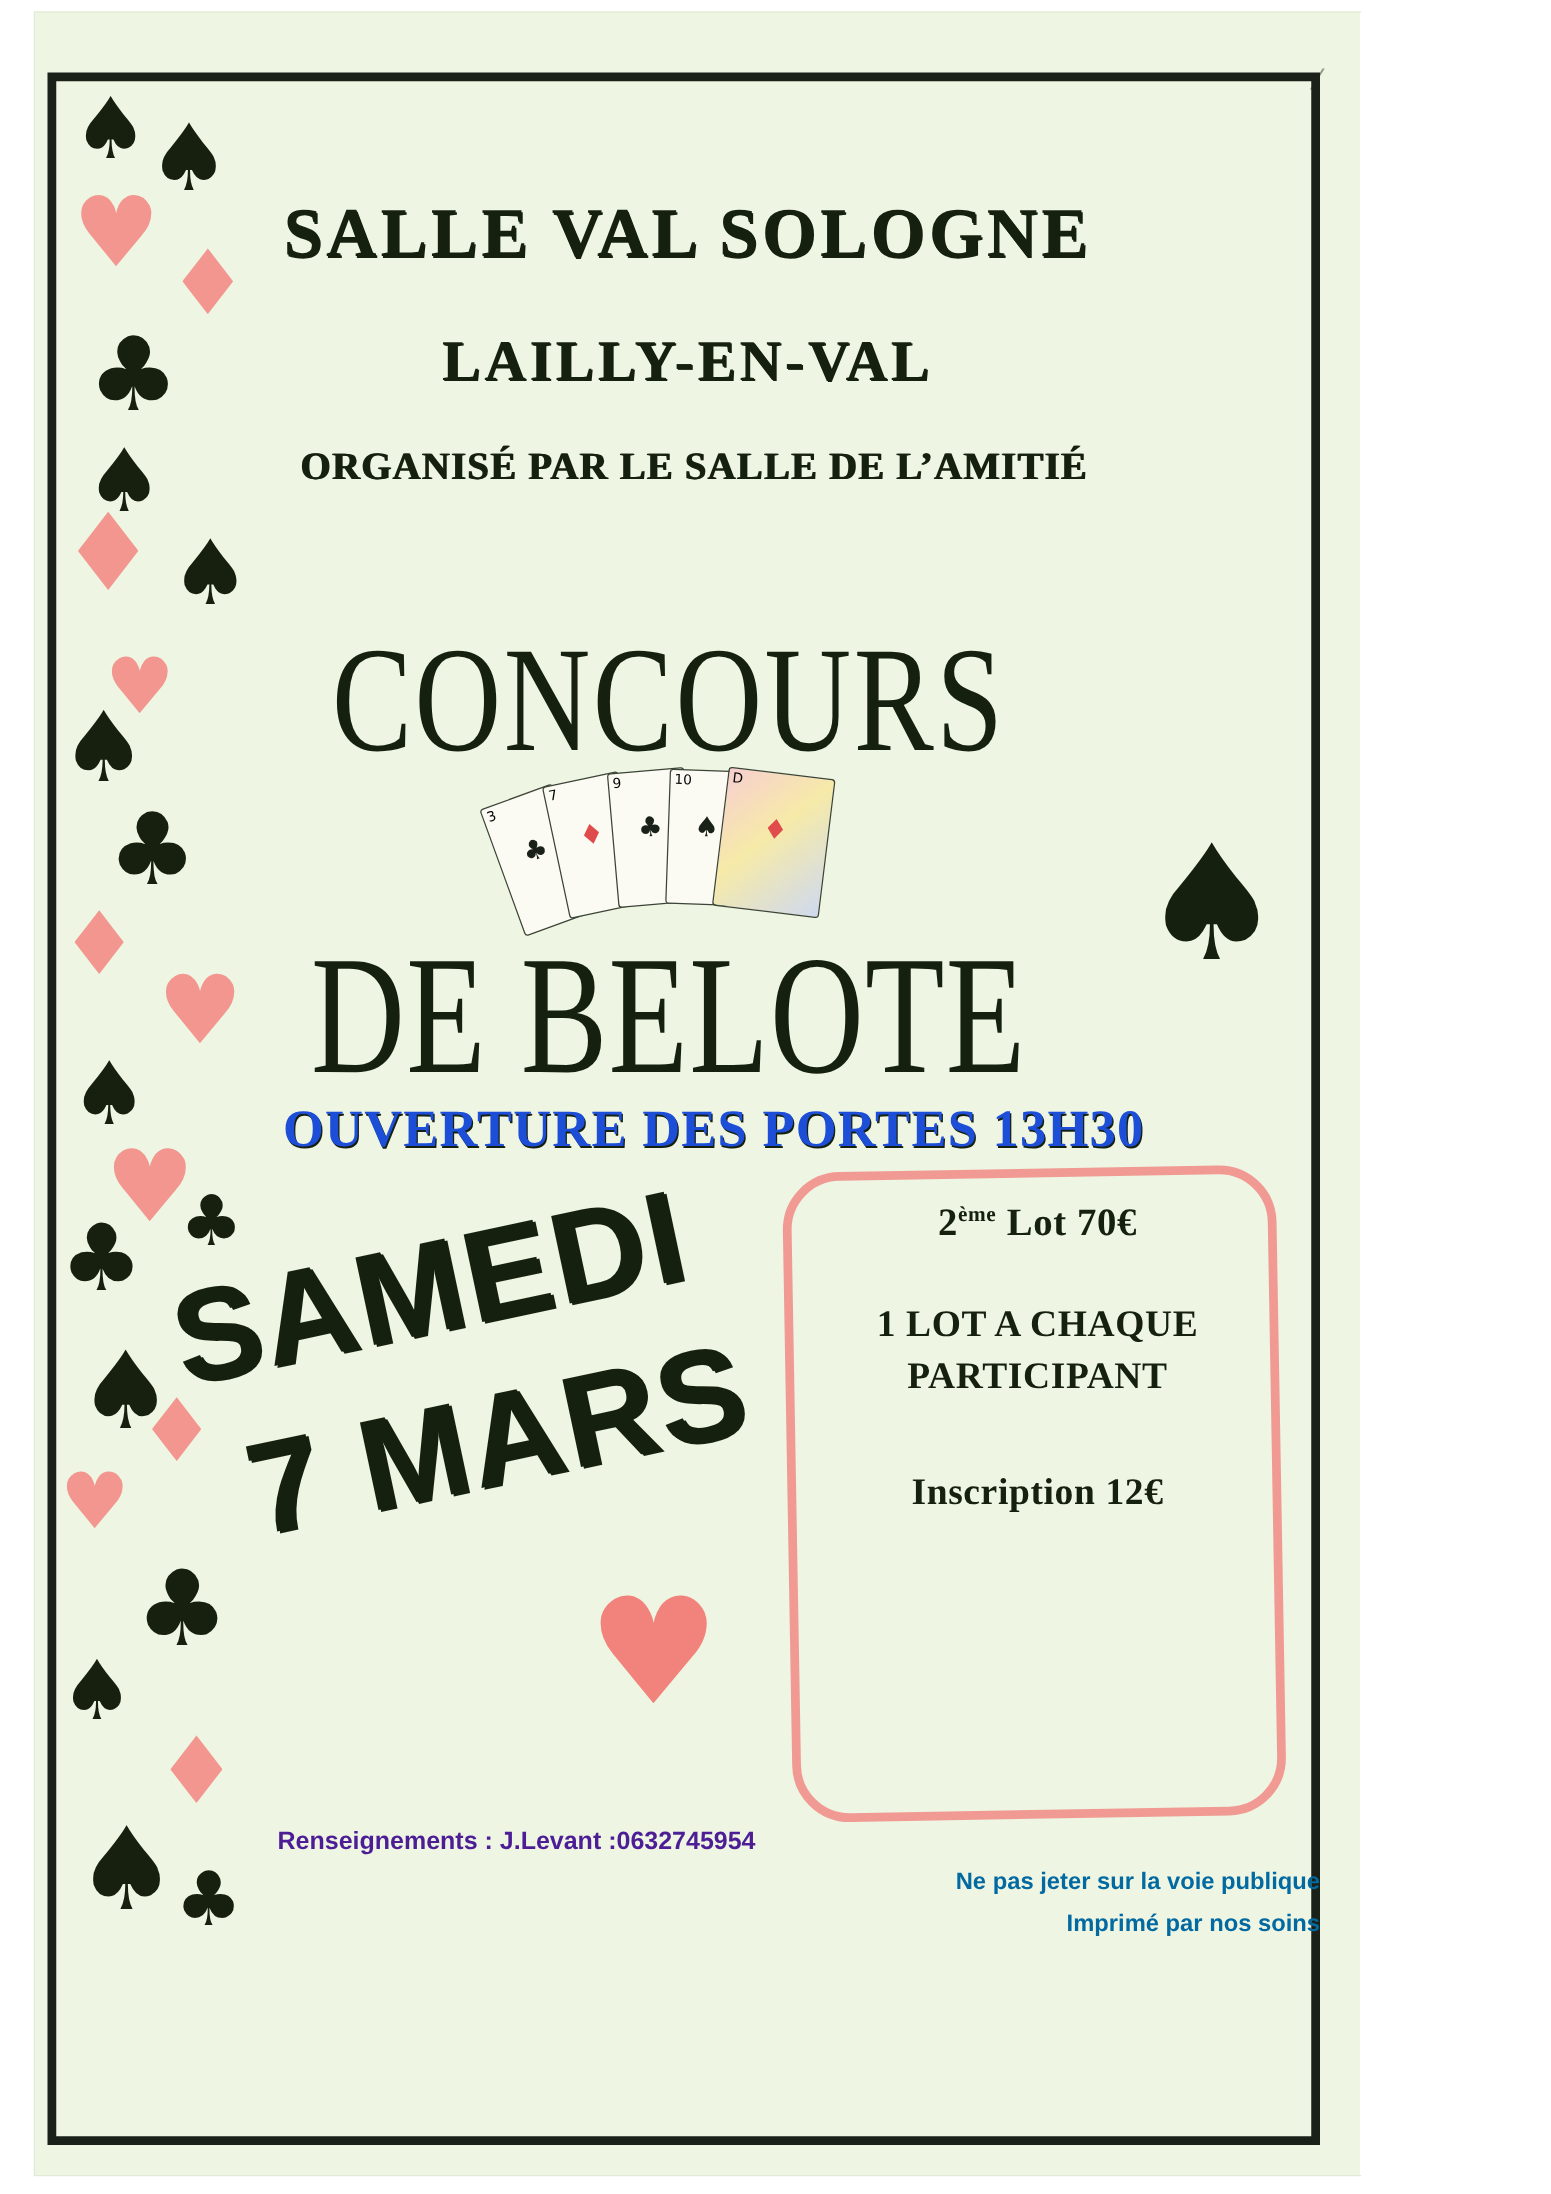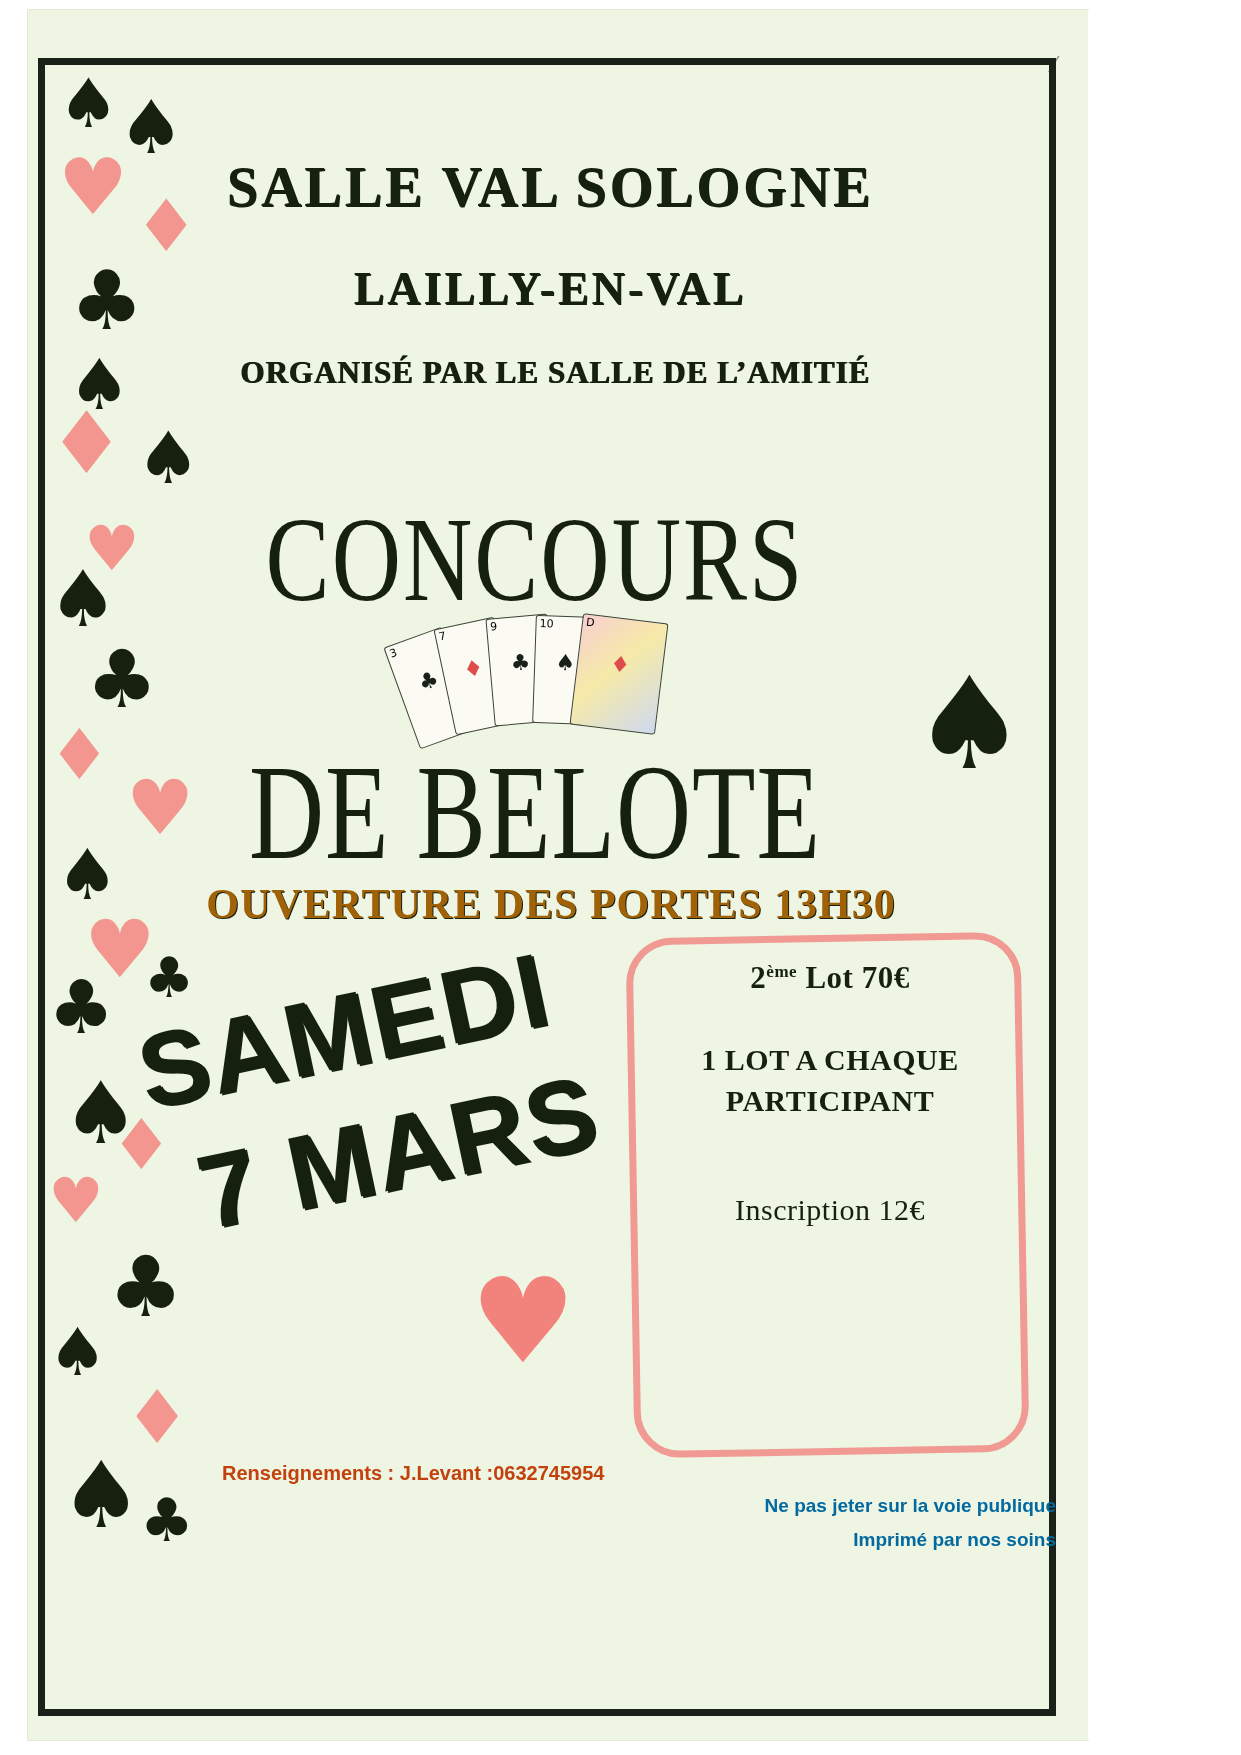--- a/index.html
+++ b/index.html
@@ -174,27 +174,27 @@
   .card.c3 { left: 90px; top: 4px;  transform: rotate(-5deg); }
   .card.c4 { left: 134px;top: 4px;  transform: rotate(2deg); }
   .card.c5 {
     left: 176px; top: 6px; width: 86px; height: 112px;
     transform: rotate(7deg);
     background: linear-gradient(135deg,#f7cfd0 0%, #f6eaa8 45%, #cfd9ef 100%);
   }
 
   #ouverture {
     position: absolute;
-    left: 116px; top: 880px; width: 870px;
+    left: 136px; top: 880px; width: 870px;
     text-align: center;
     font-family: "Liberation Serif", serif;
     font-weight: bold;
     font-size: 42px;
     letter-spacing: 1px;
-    color: #a16207;
+    color: #1d4ed8;
     text-shadow: 1px 1px 0 #16200f;
   }
 
   
   .date-block {
     position: absolute;
     left: 130px;
     top: 955px;
     width: 560px;
     height: 380px;
@@ -263,34 +263,34 @@
     vertical-align: super;
   }
   .all-participants {
     margin-top: 44px;
     font-size: 30px;
     font-weight: bold;
     line-height: 1.35;
     letter-spacing: 0.5px;
   }
   .inscription {
-    margin-top: 72px;
+    margin-top: 56px;
     font-size: 30px;
-    font-weight: normal;
+    font-weight: bold;
     letter-spacing: 0.5px;
   }
 
   
   #contact {
     position: absolute;
     left: 222px;
     top: 1462px;
     font-size: 20px;
     font-weight: bold;
-    color: #c2410c;
+    color: #4c1d95;
     font-family: "Liberation Sans", sans-serif;
   }
   .footnote {
     position: absolute;
     right: 185px;
     font-size: 19px;
     font-weight: bold;
     color: #0369a1;
     font-family: "Liberation Sans", sans-serif;
     text-align: right;

